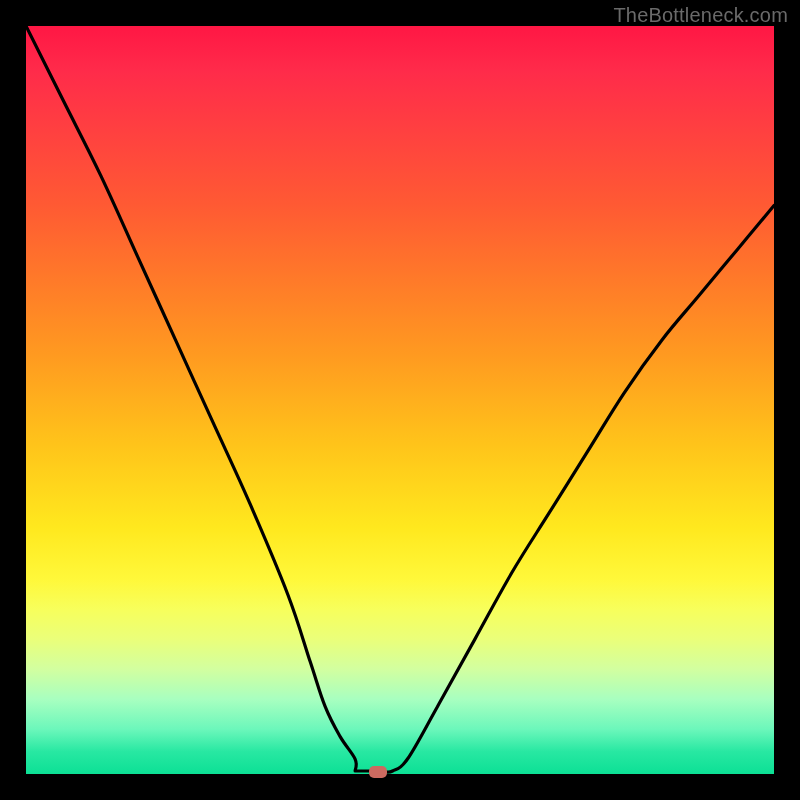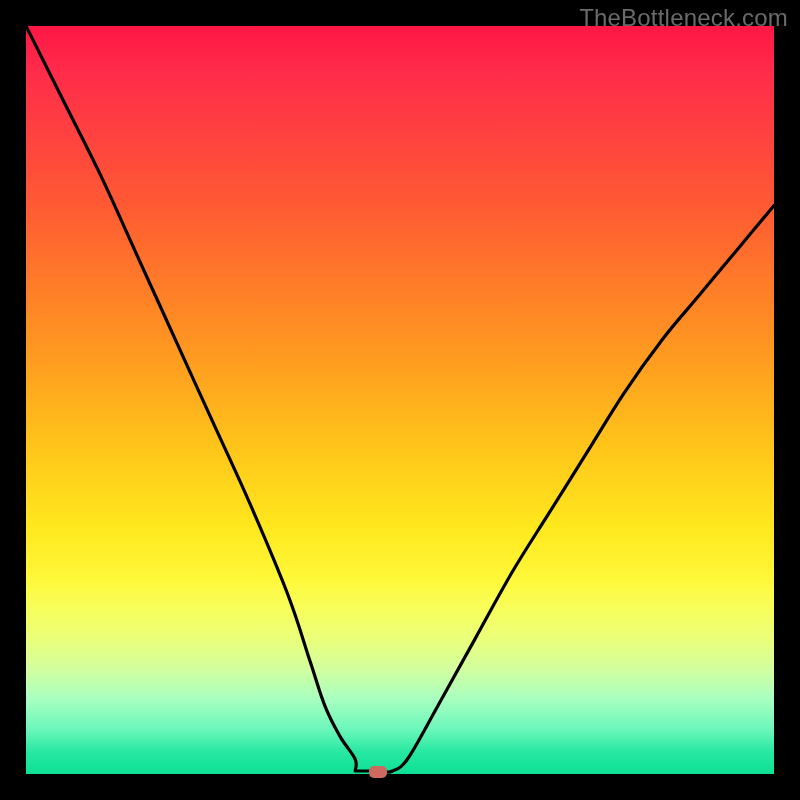--- a/index.html
+++ b/index.html
@@ -15,21 +15,21 @@
     position: relative;
     width: 800px;
     height: 800px;
     background: #000;
   }
   .watermark {
     position: absolute;
     top: 4px;
     right: 12px;
     color: #6a6a6a;
-    font-size: 24px;
+    font-size: 20px;
     font-weight: 500;
     letter-spacing: 0.2px;
     z-index: 50;
     user-select: none;
   }
   .plot-area {
     position: absolute;
     left: 26px;
     top: 26px;
     width: 748px;

